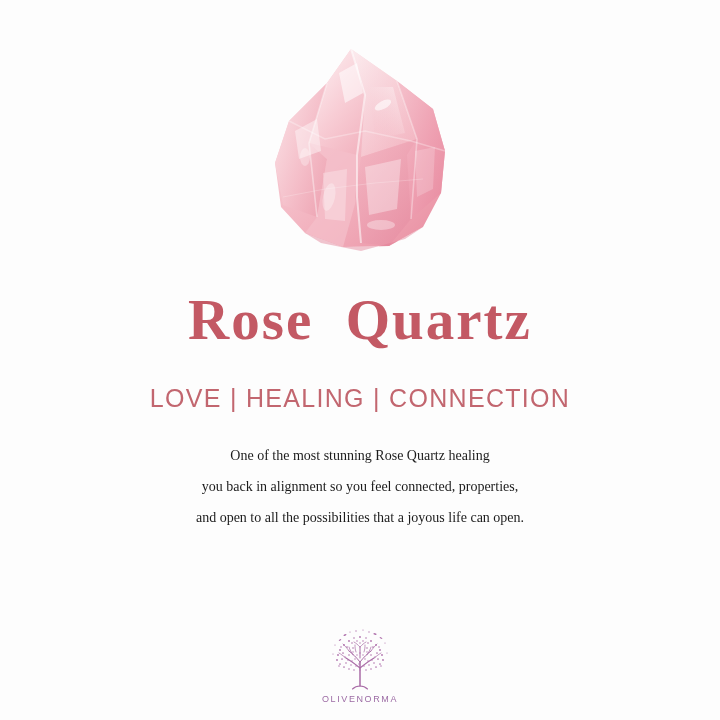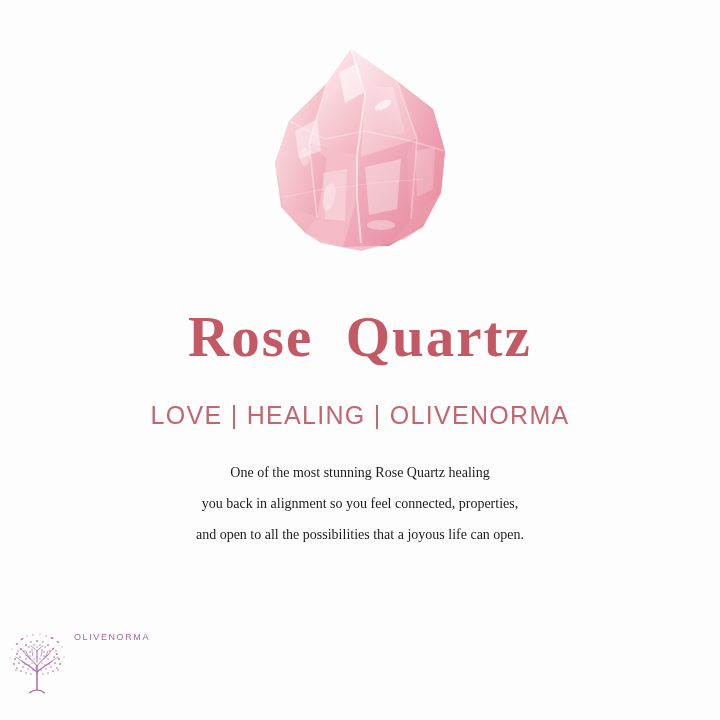--- a/index.html
+++ b/index.html
@@ -46,21 +46,21 @@
   .crystal-svg { display: block; width: 100%; height: 100%; }
 
   
   .title {
     font-family: "Liberation Serif", "DejaVu Serif", serif;
     font-size: 57px;
     font-weight: 700;
     letter-spacing: 2px;
     color: #c35964;
     line-height: 1;
-    margin-top: 38px;
+    margin-top: 21px;
     text-align: center;
     white-space: pre;
   }
 
   
   .subtitle {
     font-family: "Liberation Sans", "DejaVu Sans", sans-serif;
     font-size: 25px;
     font-weight: 300;
     letter-spacing: 1.3px;
@@ -80,22 +80,24 @@
     line-height: 31px;
     color: #1b1b1b;
   }
   .body-copy .ln { display: block; white-space: pre; }
 
   
   .logo {
     position: absolute;
     left: 0;
     right: 0;
-    bottom: 24px;
+    bottom: 16px;
     display: flex;
+    flex-direction: column;
+    align-items: center;
   }
   .logo-mark { width: 74px; height: 66px; display: block; }
   .logo-word {
     margin-top: 2px;
     font-family: "Liberation Sans", "DejaVu Sans", sans-serif;
     font-size: 9px;
     letter-spacing: 1.6px;
     color: #9c6ba4;
     font-weight: 400;
   }
@@ -175,21 +177,21 @@
         <ellipse cx="118" cy="58" rx="9" ry="4" fill="#ffffff" opacity="0.6" transform="rotate(-28 118 58)"></ellipse>
         <ellipse cx="64" cy="150" rx="6" ry="14" fill="#ffffff" opacity="0.3" transform="rotate(12 64 150)"></ellipse>
         <ellipse cx="116" cy="178" rx="14" ry="5" fill="#ffffff" opacity="0.35"></ellipse>
         <ellipse cx="40" cy="110" rx="5" ry="9" fill="#ffffff" opacity="0.3"></ellipse>
       </svg>
     </div>
   </div>
 
   <h1 class="title">Rose  Quartz</h1>
 
-  <h2 class="subtitle">LOVE | HEALING | OLIVENORMA</h2>
+  <h2 class="subtitle">LOVE | HEALING | CONNECTION</h2>
 
   <div class="body-copy">
     <span class="ln">One of the most stunning Rose Quartz healing</span>
     <span class="ln">you back in alignment so you feel connected, properties,</span>
     <span class="ln">and open to all the possibilities that a joyous life can open.</span>
   </div>
 
   <div class="logo">
     <svg class="logo-mark" viewBox="0 0 74 66">
       <g stroke="#a86ba6" stroke-width="0.7" fill="none" stroke-linecap="round">

